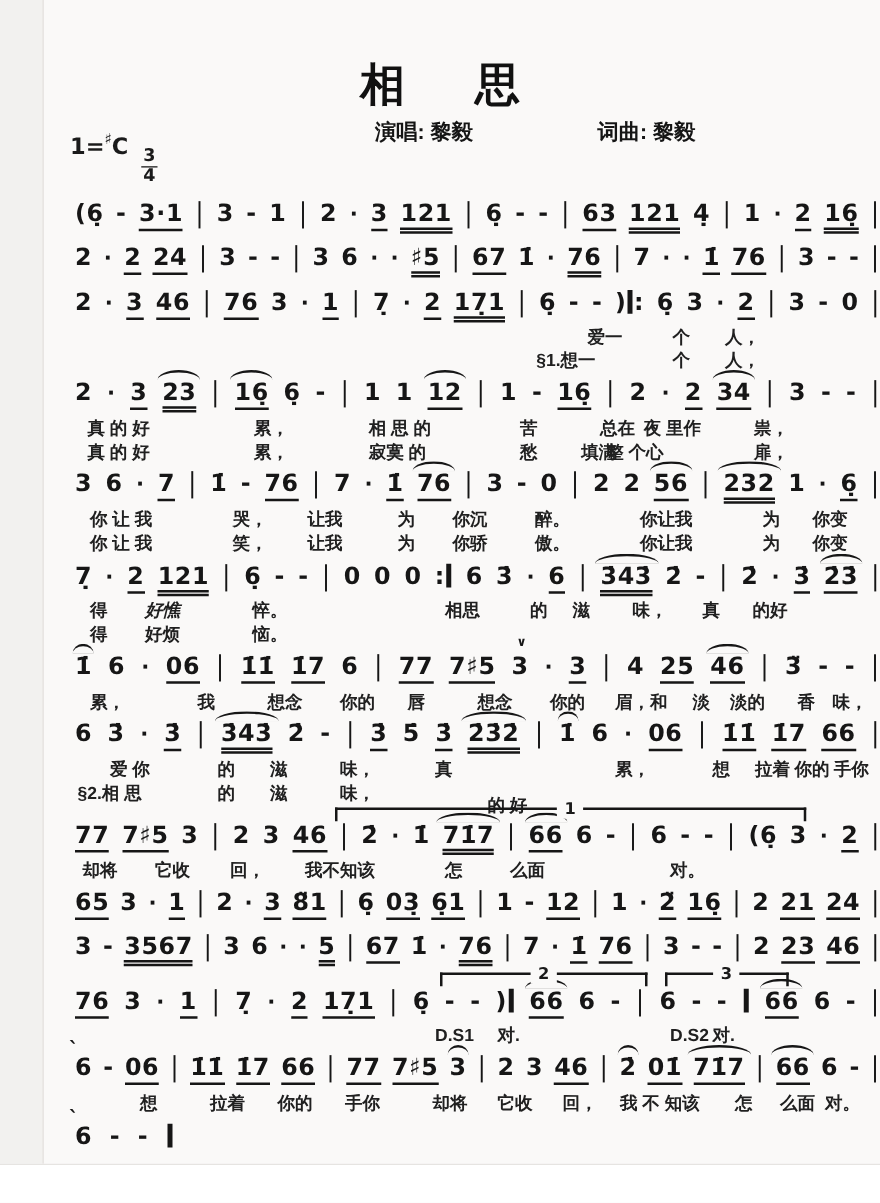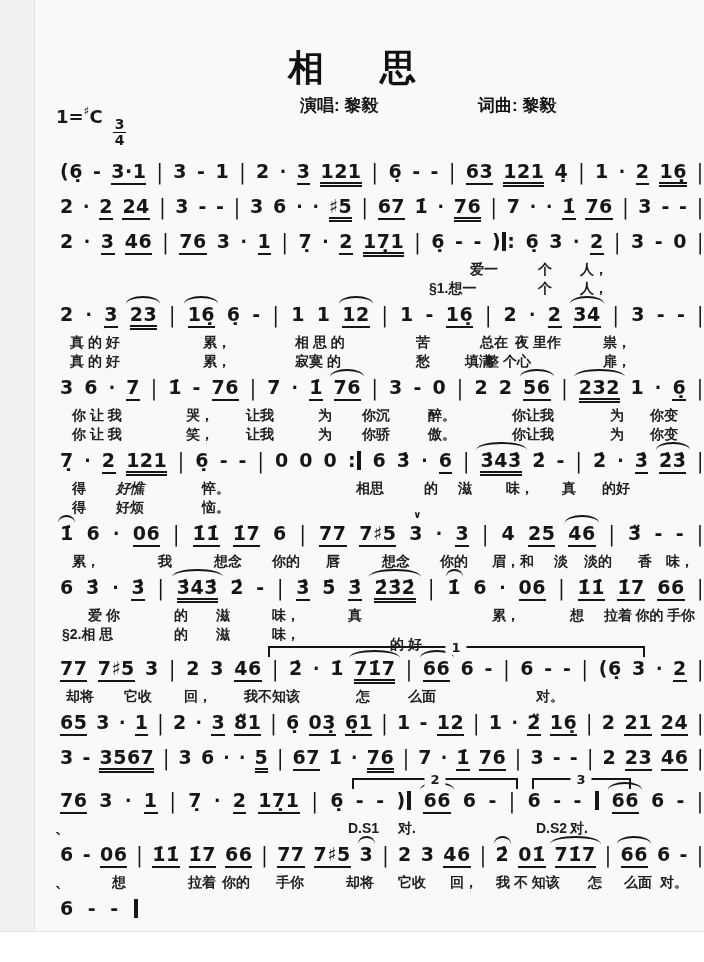--- a/index.html
+++ b/index.html
@@ -574,21 +574,21 @@
           <span class="tok u1">01̇</span>
           <span class="tok arc u1">71̇7</span>
           <span class="tok bar">|</span>
           <span class="tok arc u1">66</span>
           <span class="tok">6</span>
           <span class="tok">-</span>
           <span class="tok bar">|</span>
         </div>
         <div class="lyric-row">
           <span style="left: 112px;">想</span>
-          <span style="left: 168px; margin-left: 20px;">拉着</span>
+          <span style="left: 168px;">拉着</span>
           <span style="left: 222px;">你的</span>
           <span style="left: 276px;">手你</span>
           <span style="left: 346px;">却将</span>
           <span style="left: 398px;">它收</span>
           <span style="left: 450px;">回，</span>
           <span style="left: 496px;">我 不 知该</span>
           <span style="left: 588px;">怎</span>
           <span style="left: 624px;">么面</span>
           <span style="left: 660px;">对。</span>
         </div>

